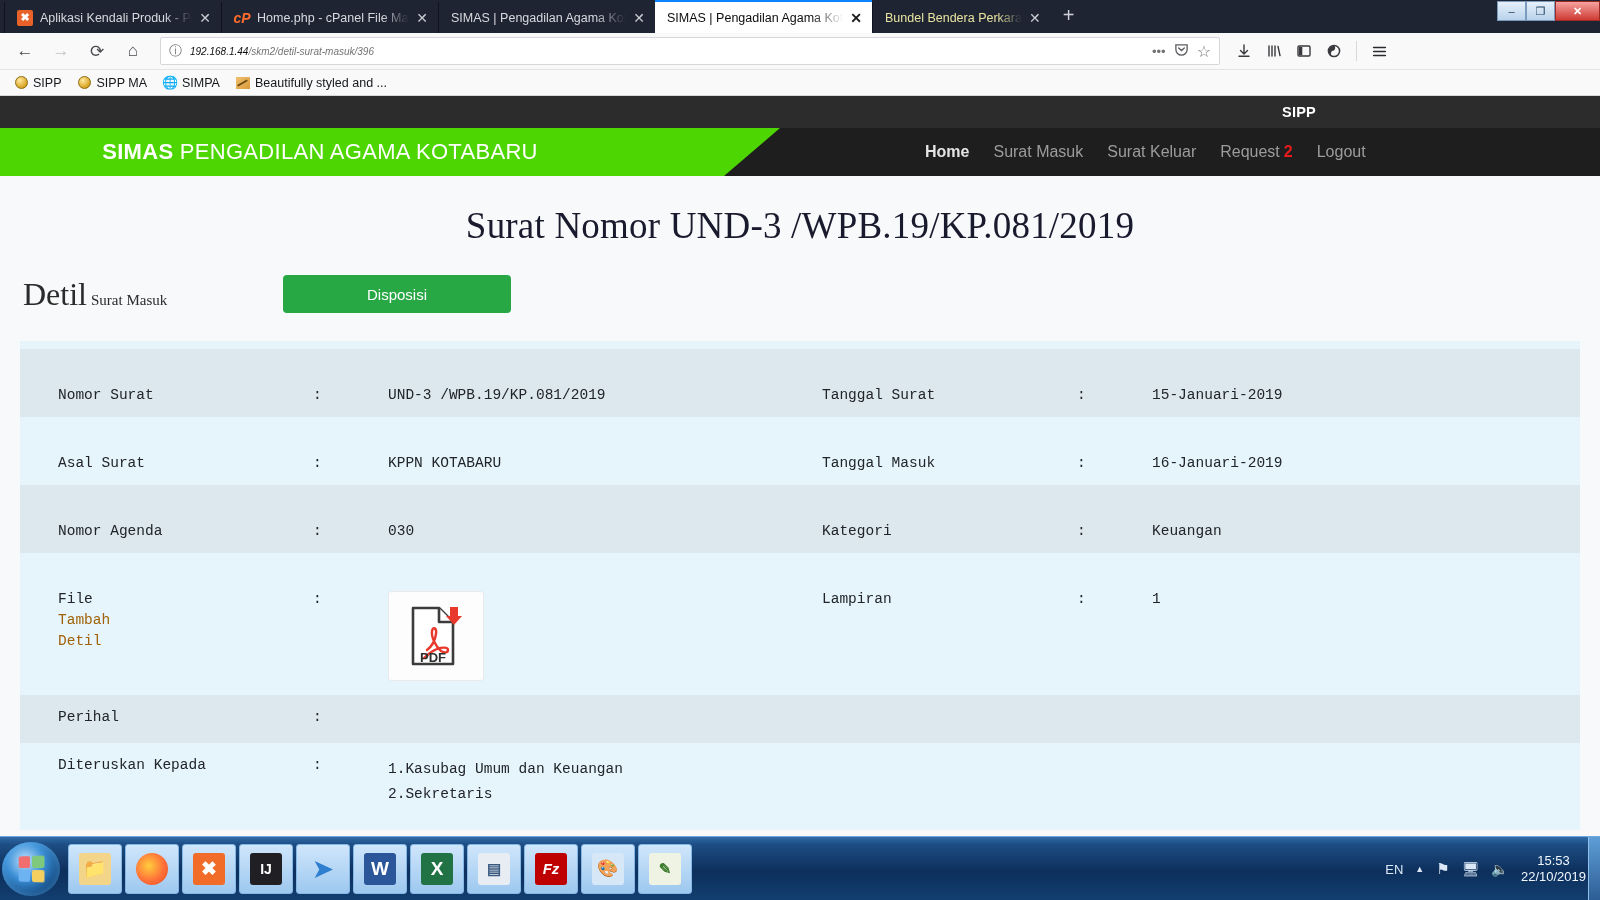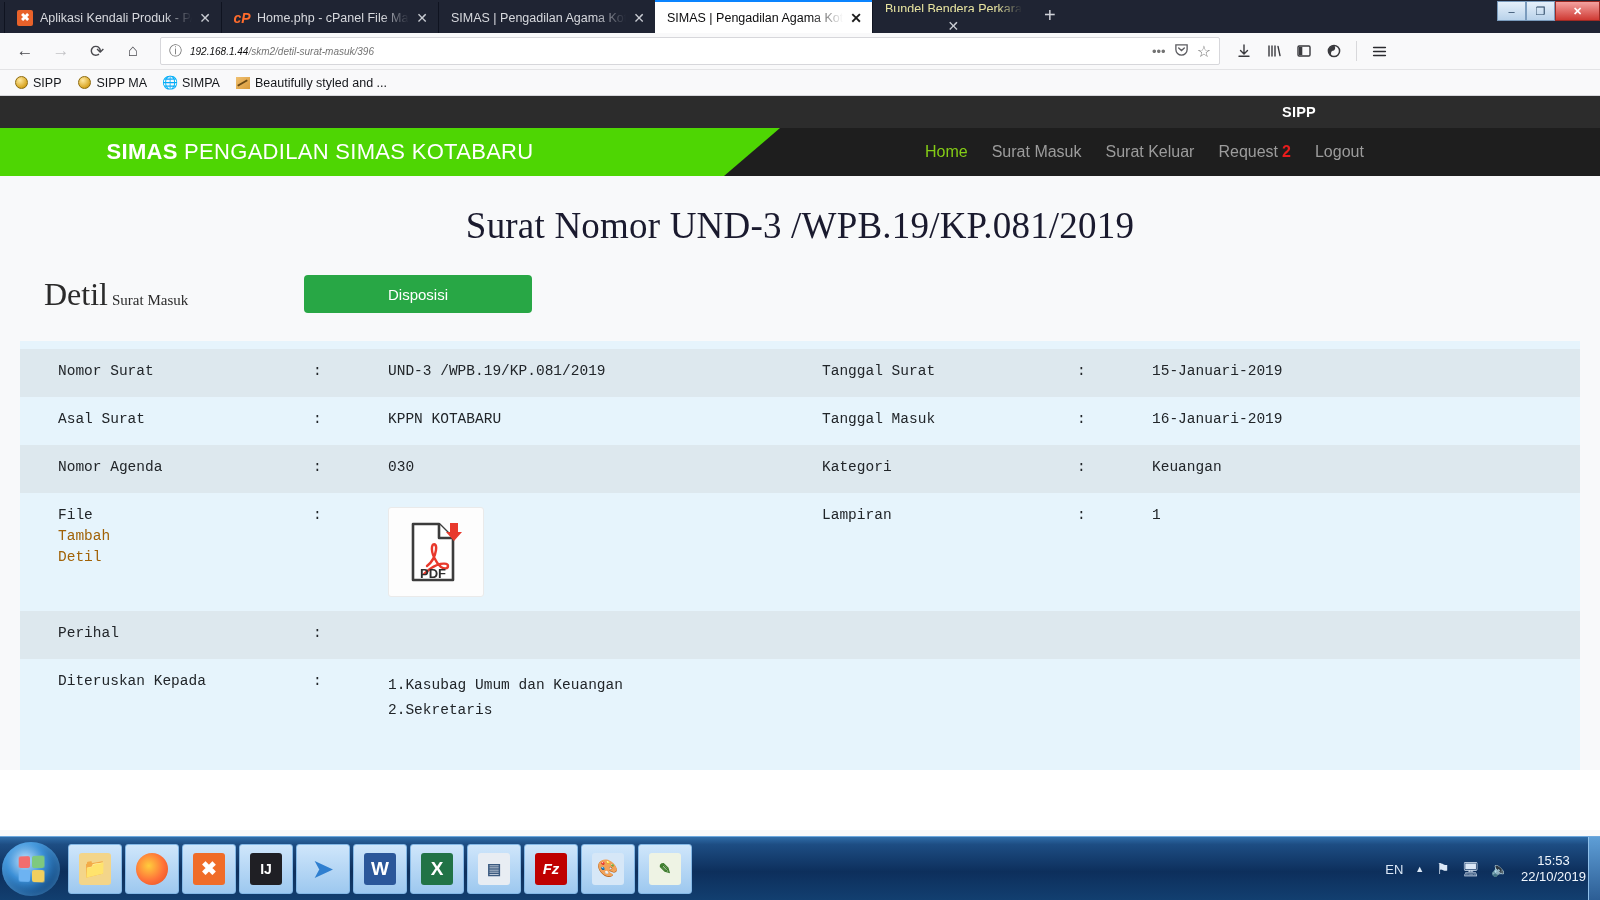--- a/index.html
+++ b/index.html
@@ -95,42 +95,42 @@
     height:48px; width:780px; background:#4ed603; position:relative;
     display:flex; align-items:center; justify-content:center;
     clip-path: polygon(0 0, 780px 0, 724px 48px, 0 48px);
   }
   .brandbar .btext { color:#fff; font-size:22px; letter-spacing:.3px; white-space:nowrap;
                      margin-right:140px; }
   .brandbar .btext b { font-weight:700; }
   .mainnav { position:absolute; left:925px; display:flex; align-items:center; gap:24px;
              font-size:16px; }
   .mainnav a { color:#9c9c9c; text-decoration:none; }
-  .mainnav a.active { color:#84cc16; font-weight:400; }
+  .mainnav a.active { color:#e5e5e5; font-weight:700; }
   .mainnav .badge { color:#e81c1c; font-weight:700; margin-left:4px; }
 
   .content { background:#f8f9fa; min-height:560px; padding-top:28px; }
 
   .pagetitle { text-align:center; font-family:"Liberation Serif", serif;
                font-size:37px; color:#1a1a2e; font-weight:400; letter-spacing:.2px; }
 
-  .subrow { display:flex; align-items:center; margin-top:28px; padding-left:44px; gap:0; }
+  .subrow { display:flex; align-items:center; margin-top:28px; padding-left:23px; gap:0; }
   .detil { font-family:"Liberation Serif", serif; color:#2b2b2b; white-space:nowrap;
            width:260px; }
   .detil .big { font-size:32px; }
   .detil .small { font-size:15px; margin-left:4px; }
   .btn { border:none; border-radius:4px; height:38px; font-size:15px; cursor:pointer;
          font-family:"Liberation Sans", sans-serif; }
   .btn-green { background:#28a745; color:#fff; width:228px; }
   .btn-yellow { background:#ffc107; color:#212529; width:228px; margin-left:30px; }
 
   .panel { margin:28px 20px 0 20px; background:#e6f4fc; padding:8px 0 34px 0; }
   .rowline { display:flex; min-height:48px; }
   .rowline.alt { background:#dde8ee; }
-  .half { display:flex; align-items:flex-start; padding:14px 0 14px 0; }
+  .half { display:flex; align-items:flex-start; padding:14px 0 14px 0;margin-top:24px; }
   .half.left { width:50%; padding-left:38px; }
   .half.right { width:50%; padding-left:22px; }
   .lbl { width:255px; font-family:"Liberation Mono", monospace; font-size:14.5px;
          color:#212529; flex:0 0 auto; }
   .colon { width:75px; font-family:"Liberation Mono", monospace; font-size:14.5px;
            color:#212529; flex:0 0 auto; }
   .val { font-family:"Liberation Mono", monospace; font-size:14.5px; color:#212529;
          white-space:pre-line; }
   .lnk { display:block; font-family:"Liberation Mono", monospace; font-size:14.5px;
          color:#a16207; text-decoration:none; margin-top:5px; }
@@ -187,21 +187,21 @@
       <div class="tab">
         <span class="tab-title">SIMAS | Pengadilan Agama Kotaba</span>
         <span class="tab-close">✕</span>
       </div>
 
       <div class="tab active">
         <span class="tab-title">SIMAS | Pengadilan Agama Kotaba</span>
         <span class="tab-close">✕</span>
       </div>
 
-      <div class="tab highlight" style="max-width:205px;flex-direction:column;">
+      <div class="tab highlight" style="max-width:205px;">
         <span class="tab-title">Bundel Bendera Perkara</span>
         <span class="tab-close">✕</span>
       </div>
 
       <div class="newtab">+</div>
     </div>
 
     <div class="wincontrols">
       <div class="wb">–</div>
       <div class="wb">❐</div>
@@ -295,21 +295,21 @@
   </div>
 
   <div class="page">
 
     <div class="topbar">
       <span class="sipp">SIPP</span>
     </div>
 
     <div class="headerwrap">
       <div class="brandbar">
-        <span class="btext"><b>SIMAS</b><span> PENGADILAN SIMAS KOTABARU</span></span>
+        <span class="btext"><b>SIMAS</b><span> PENGADILAN AGAMA KOTABARU</span></span>
       </div>
       <nav class="mainnav">
         <a href="#" class="active">Home</a>
         <a href="#">Surat Masuk</a>
         <a href="#">Surat Keluar</a>
         <a href="#"><span>Request</span><span class="badge">2</span></a>
         <a href="#">Logout</a>
       </nav>
     </div>
 

